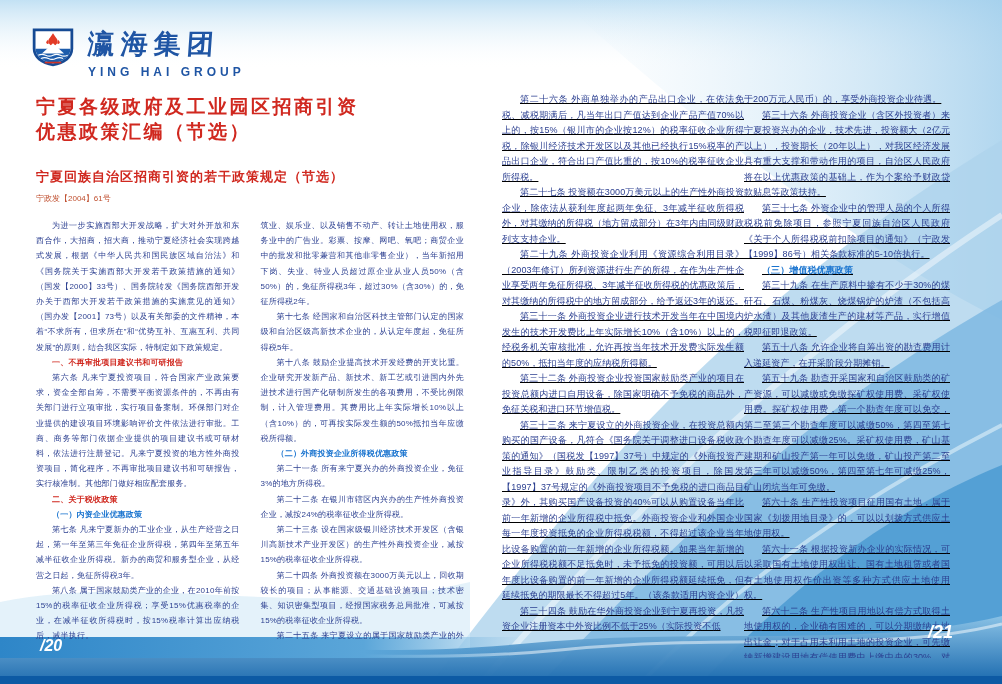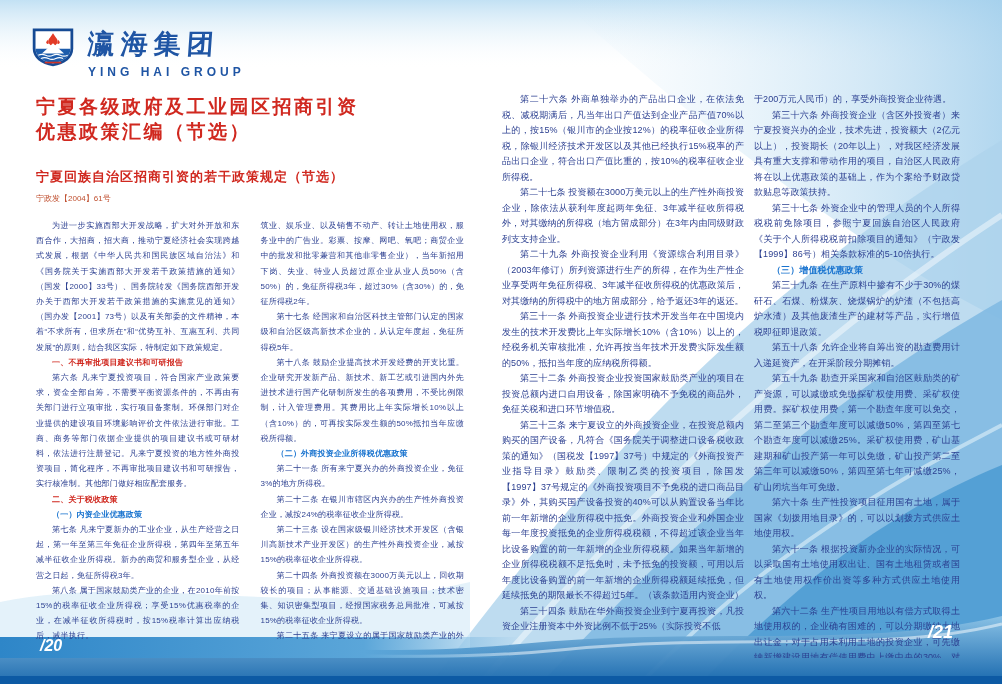--- a/index.html
+++ b/index.html
@@ -18,21 +18,21 @@
   .left-page { position:absolute; left:36px; top:94px; width:428px; z-index:2; }
   .title-block { }
   .main-title { font-size:19px; line-height:25px; font-weight:900; color:var(--c-red,#d0281f); letter-spacing:2.5px; }
   .section-title { font-size:13px; font-weight:900; color:var(--c-red,#d0281f); letter-spacing:1px; margin-top:24px; }
   .doc-number { font-size:8px; color:#c05030; margin-top:7px; }
   .cols-left { display:flex; gap:21px; margin-top:14px; height:428px; overflow:hidden; }
   .cols-left .col { width:209px; }
 
   
   .right-page { position:absolute; left:502px; top:92px; width:458px; z-index:2; }
-  .cols-right { display:flex; gap:10px; height:566px; overflow:hidden; }
+  .cols-right { display:flex; height:566px; overflow:hidden;text-decoration:underline; }
   .col3 { width:242px; }
   .col4 { width:206px; }
 
   
   .col p { text-align:justify; text-indent:2em; }
   .cols-left p  { font-size:8px;  line-height:15.2px; letter-spacing:0.2px; }
   .cols-right p { font-size:9px;  line-height:15.5px; letter-spacing:0.1px; }
   p.para      { color:var(--c-ink,#2b3f90); }
   p.para-cont { color:var(--c-ink,#2b3f90); text-indent:0; }
   p.h-red  { color:var(--c-red,#d0281f); font-weight:bold; }

